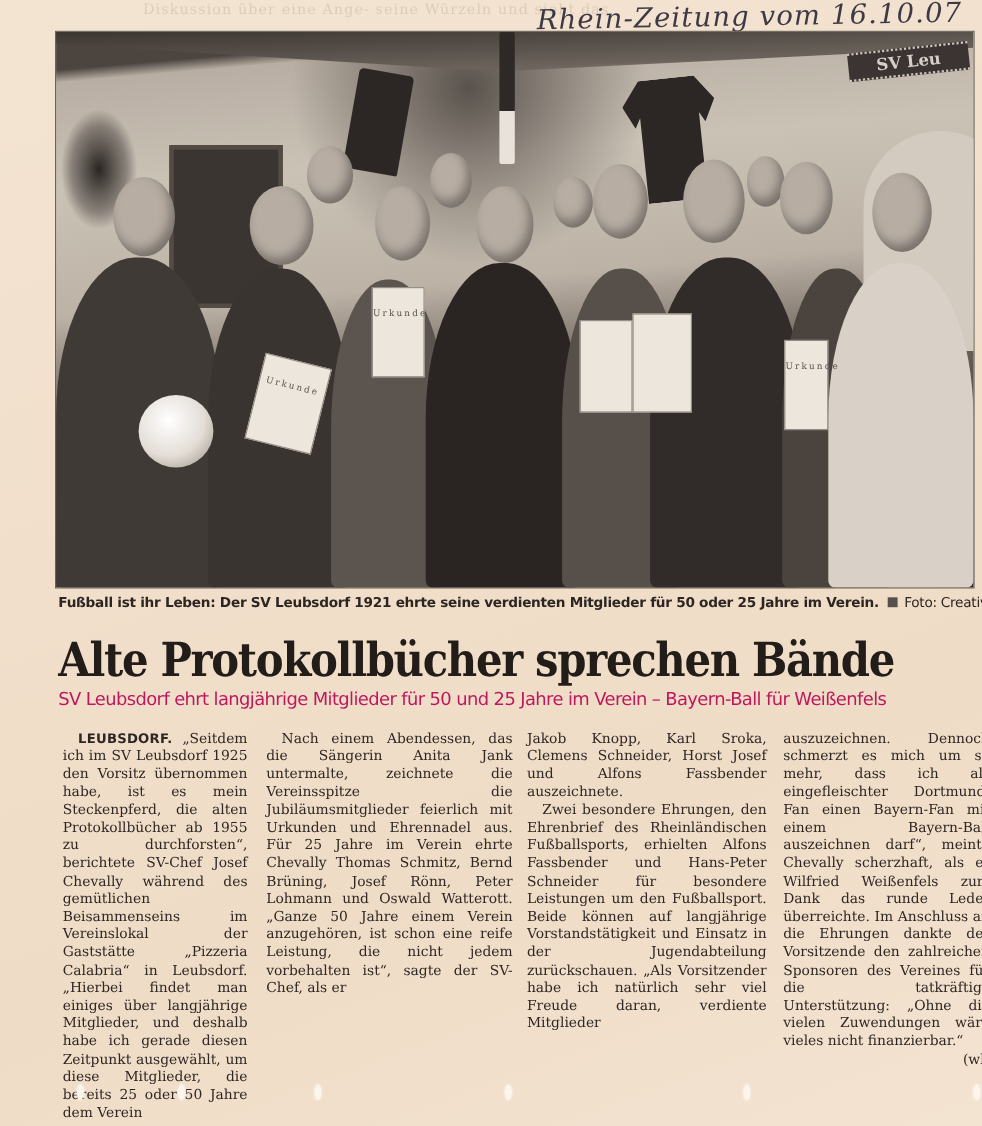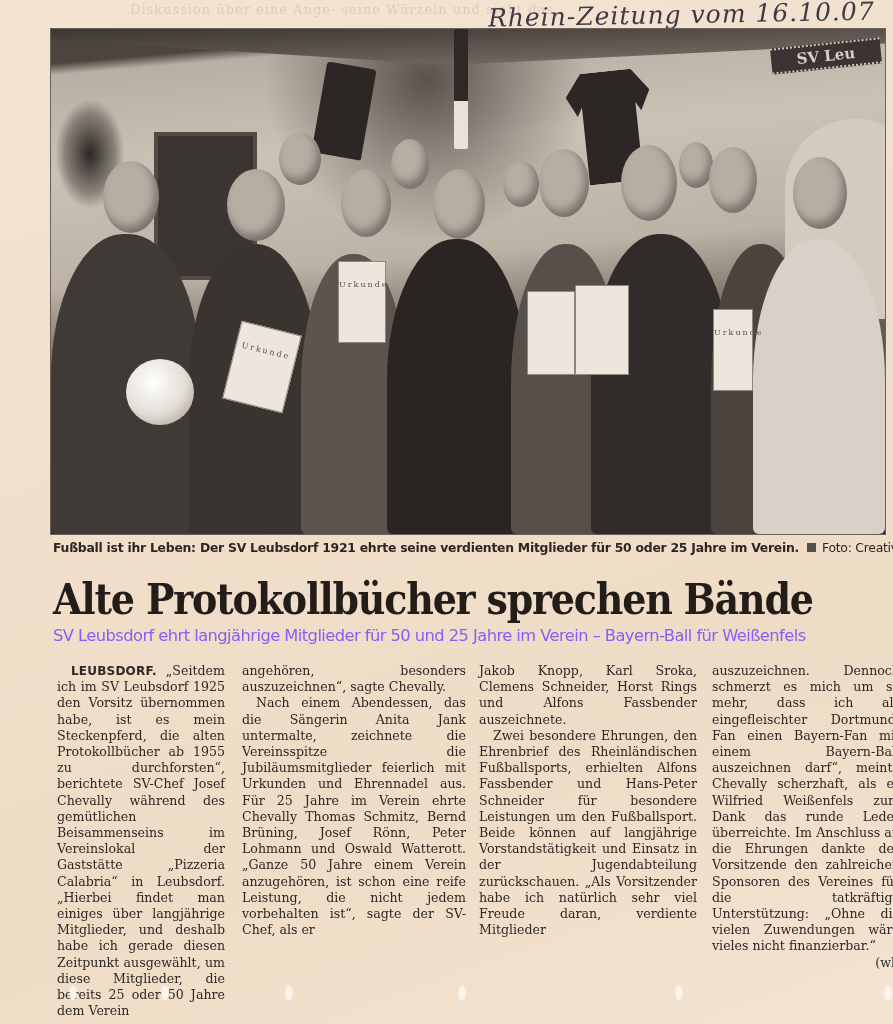--- a/index.html
+++ b/index.html
@@ -63,21 +63,21 @@
   .caption .credit { font-weight:normal; margin-left:6px; }
   .caption .square { display:inline-block; width:9px; height:9px; background:#55504c; margin-left:8px; vertical-align:0px; }
   .headline {
     position:absolute; left:53px; top:574px; width:840px;
     font-family:"DejaVu Serif", serif; font-weight:bold; font-size:38px; letter-spacing:-1.2px;
     color:#231d1a; white-space:nowrap; transform:scaleY(1.12); transform-origin:top left;
   }
   .subhead {
     position:absolute; left:53px; top:626px; width:840px;
     font-family:"DejaVu Sans", sans-serif; font-size:16.3px; letter-spacing:-0.55px;
-    color:#8b5cf6; white-space:nowrap;
+    color:#be185d; white-space:nowrap;
   }
   .columns { position:absolute; left:57px; top:663px; width:836px; height:300px; }
   .col {
     position:absolute; top:0;
     font-family:"DejaVu Serif", serif; font-size:12.6px; line-height:16.2px;
     color:#2e2724; text-align:justify; hyphens:manual;
   }
   .col p { margin:0; }
   .col .indent { text-indent:14px; }
   .col .dateline { font-family:"DejaVu Sans", sans-serif; font-size:12px; letter-spacing:.2px;font-weight:bold; }
@@ -143,25 +143,24 @@
 </div>
 
 <div class="headline">Alte Protokollbücher sprechen Bände</div>
 <div class="subhead">SV Leubsdorf ehrt langjährige Mitglieder für 50 und 25 Jahre im Verein – Bayern-Ball für Weißenfels</div>
 
 <div class="columns">
   <div class="col col1">
     <p class="indent"><span class="dateline">LEUBSDORF.</span> <span>„Seitdem ich im SV Leubsdorf 1925 den Vorsitz übernommen habe, ist es mein Steckenpferd, die alten Protokollbücher ab 1955 zu durchforsten“, berichtete SV-Chef Josef Chevally während des gemütlichen Beisammenseins im Vereinslokal der Gaststätte „Pizzeria Calabria“ in Leubsdorf. „Hierbei findet man einiges über langjährige Mitglieder, und deshalb habe ich gerade diesen Zeitpunkt ausgewählt, um diese Mitglieder, die bereits 25 oder 50 Jahre dem Verein</span></p>
   </div>
   <div class="col col2">
-    <p>angehören, besonders auszuzeichnen“, sagte Chevally.</p>
     <p class="indent">Nach einem Abendessen, das die Sängerin Anita Jank untermalte, zeichnete die Vereinsspitze die Jubiläumsmitglieder feierlich mit Urkunden und Ehrennadel aus. Für 25 Jahre im Verein ehrte Chevally Thomas Schmitz, Bernd Brüning, Josef Rönn, Peter Lohmann und Oswald Watterott. „Ganze 50 Jahre einem Verein anzugehören, ist schon eine reife Leistung, die nicht jedem vorbehalten ist“, sagte der SV-Chef, als er</p>
   </div>
   <div class="col col3">
-    <p>Jakob Knopp, Karl Sroka, Clemens Schneider, Horst Rings und Alfons Fassbender auszeichnete.</p>
+    <p>Jakob Knopp, Karl Sroka, Clemens Schneider, Horst Josef und Alfons Fassbender auszeichnete.</p>
     <p class="indent">Zwei besondere Ehrungen, den Ehrenbrief des Rheinländischen Fußballsports, erhielten Alfons Fassbender und Hans-Peter Schneider für besondere Leistungen um den Fußballsport. Beide können auf langjährige Vorstandstätigkeit und Einsatz in der Jugendabteilung zurückschauen. „Als Vorsitzender habe ich natürlich sehr viel Freude daran, verdiente Mitglieder</p>
   </div>
   <div class="col col4">
     <p><span>auszuzeichnen. Dennoch schmerzt es mich um so mehr, dass ich als eingefleischter Dortmund-Fan einen Bayern-Fan mit einem Bayern-Ball auszeichnen darf“, meinte Chevally scherzhaft, als er Wilfried Weißenfels zum Dank das runde Leder überreichte. Im Anschluss an die Ehrungen dankte der Vorsitzende den zahlreichen Sponsoren des Vereines für die tatkräftige Unterstützung: „Ohne die vielen Zuwendungen wäre vieles nicht finanzierbar.“</span> <span class="author">(wl)</span></p>
   </div>
 </div>
 
 <div class="tear">
   <div class="staple" style="left:70px;"></div>
   <div class="staple" style="left:162px;"></div>

